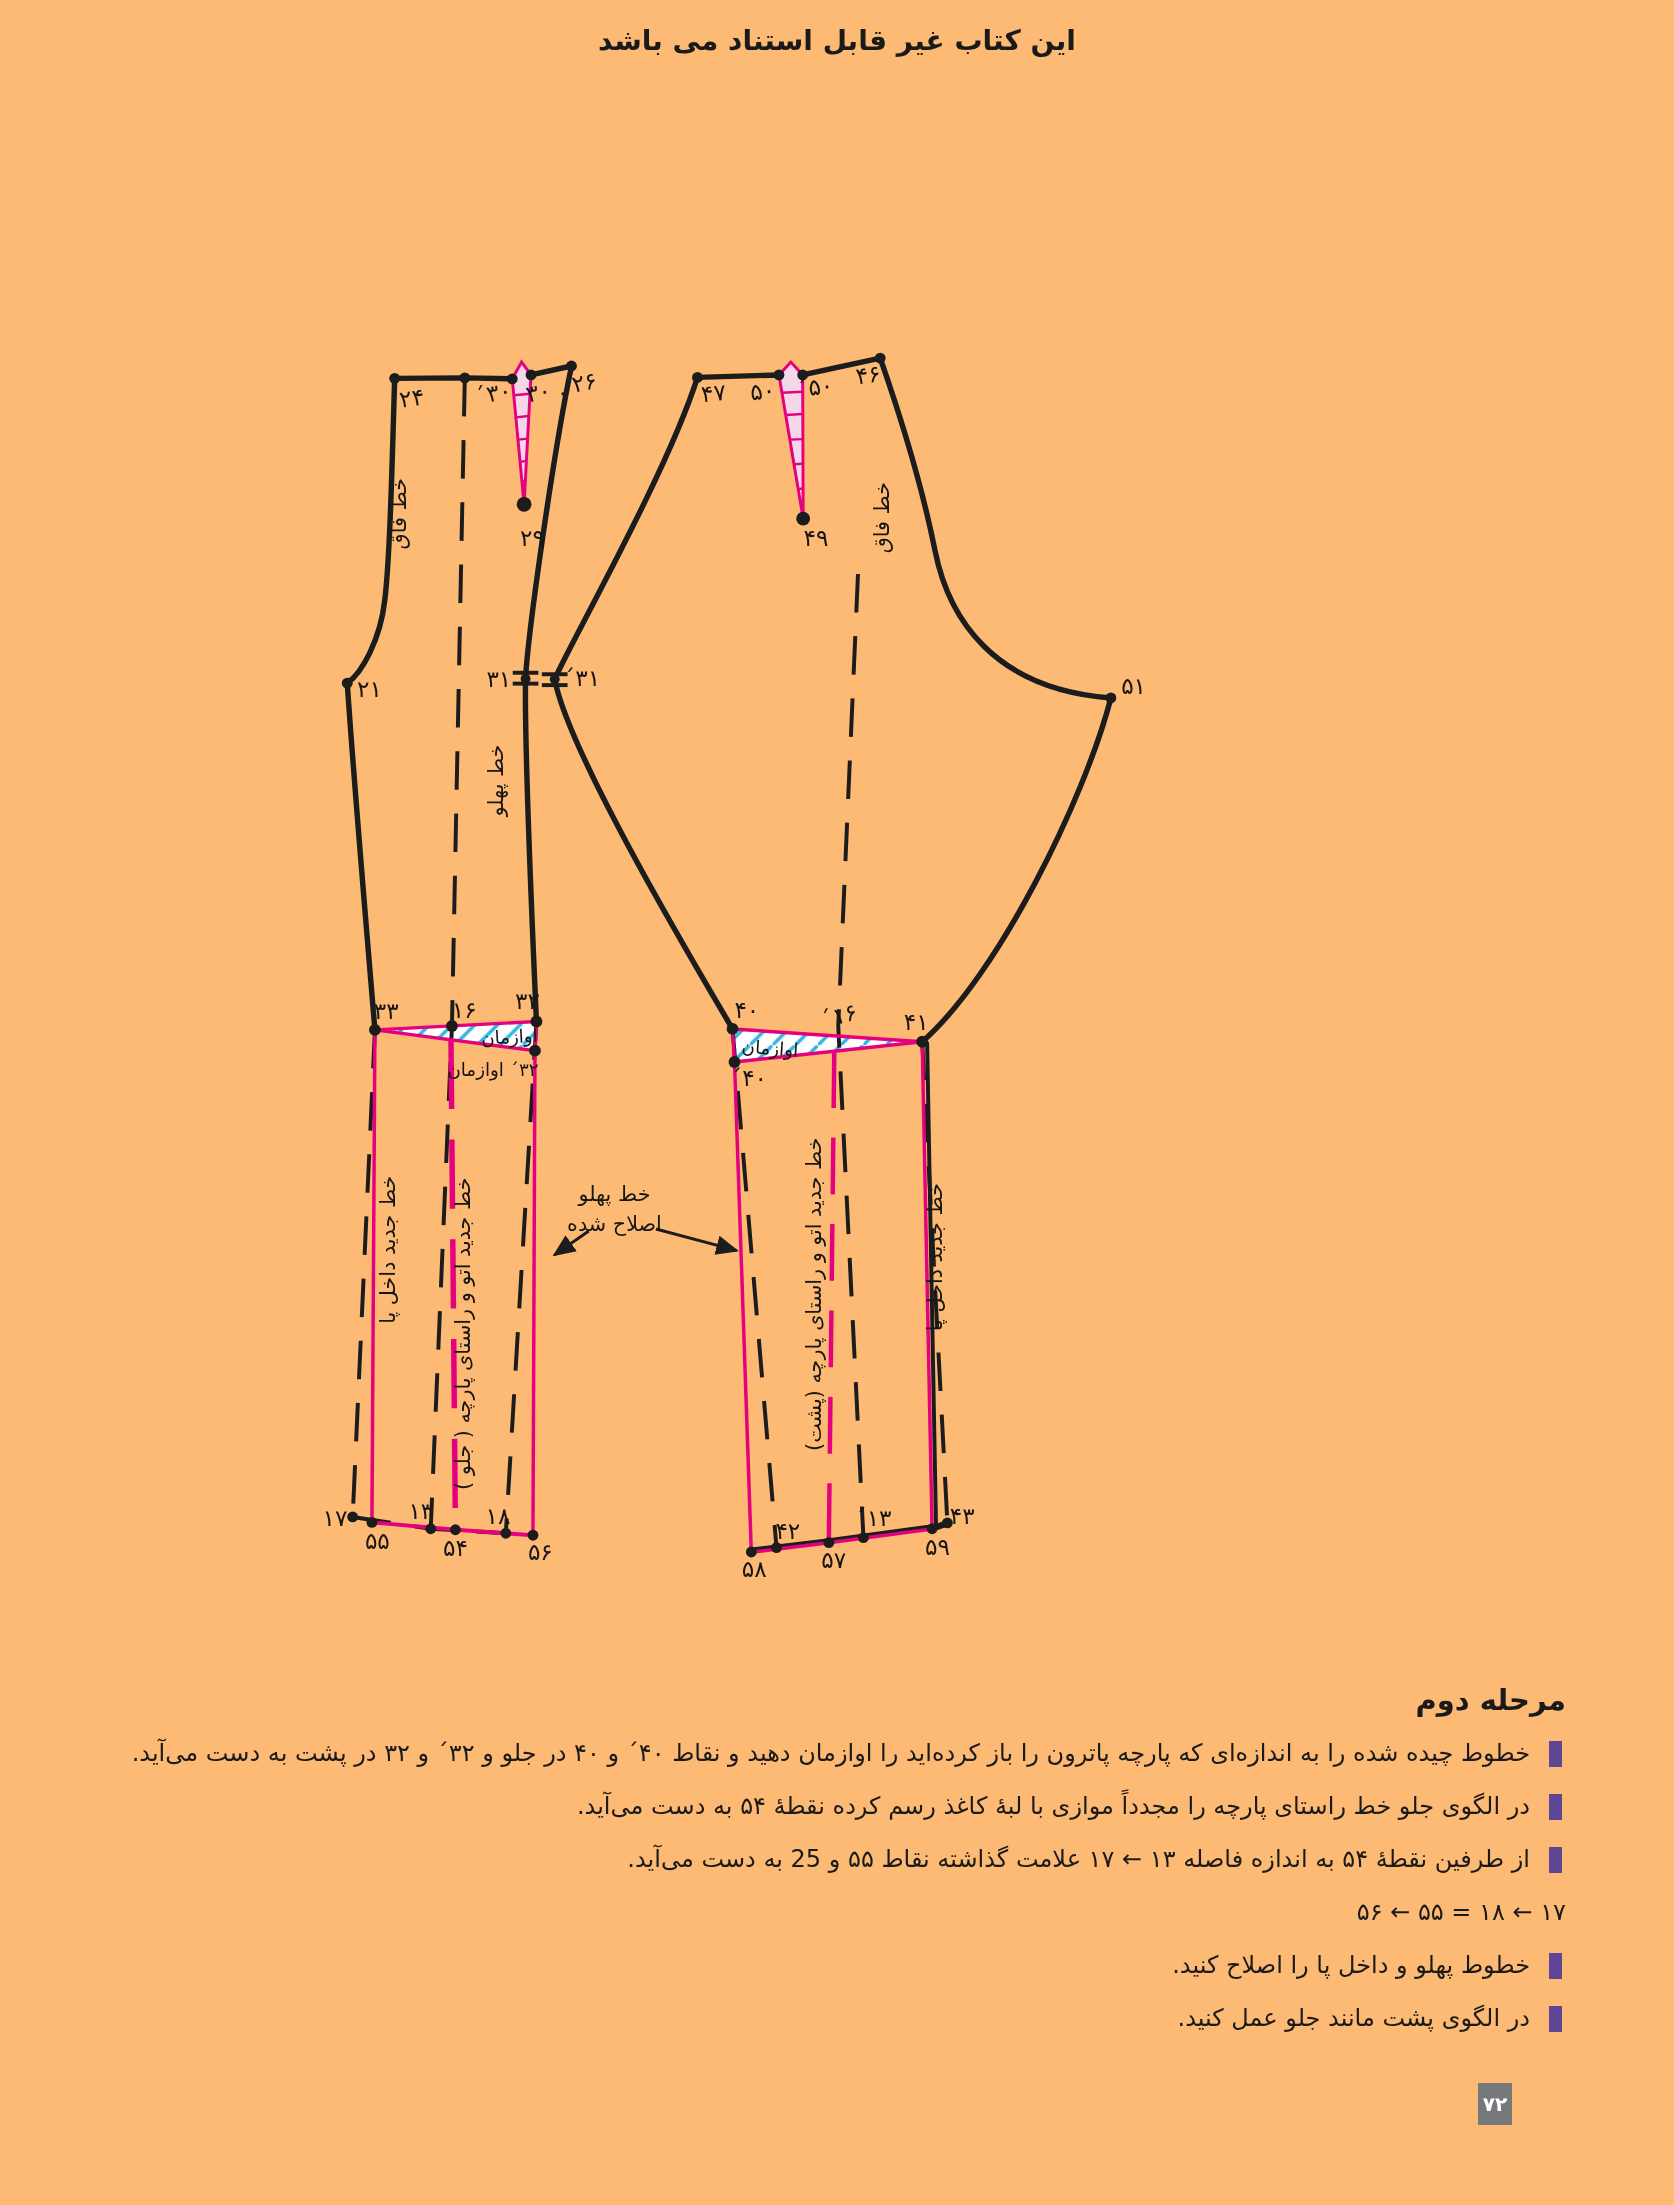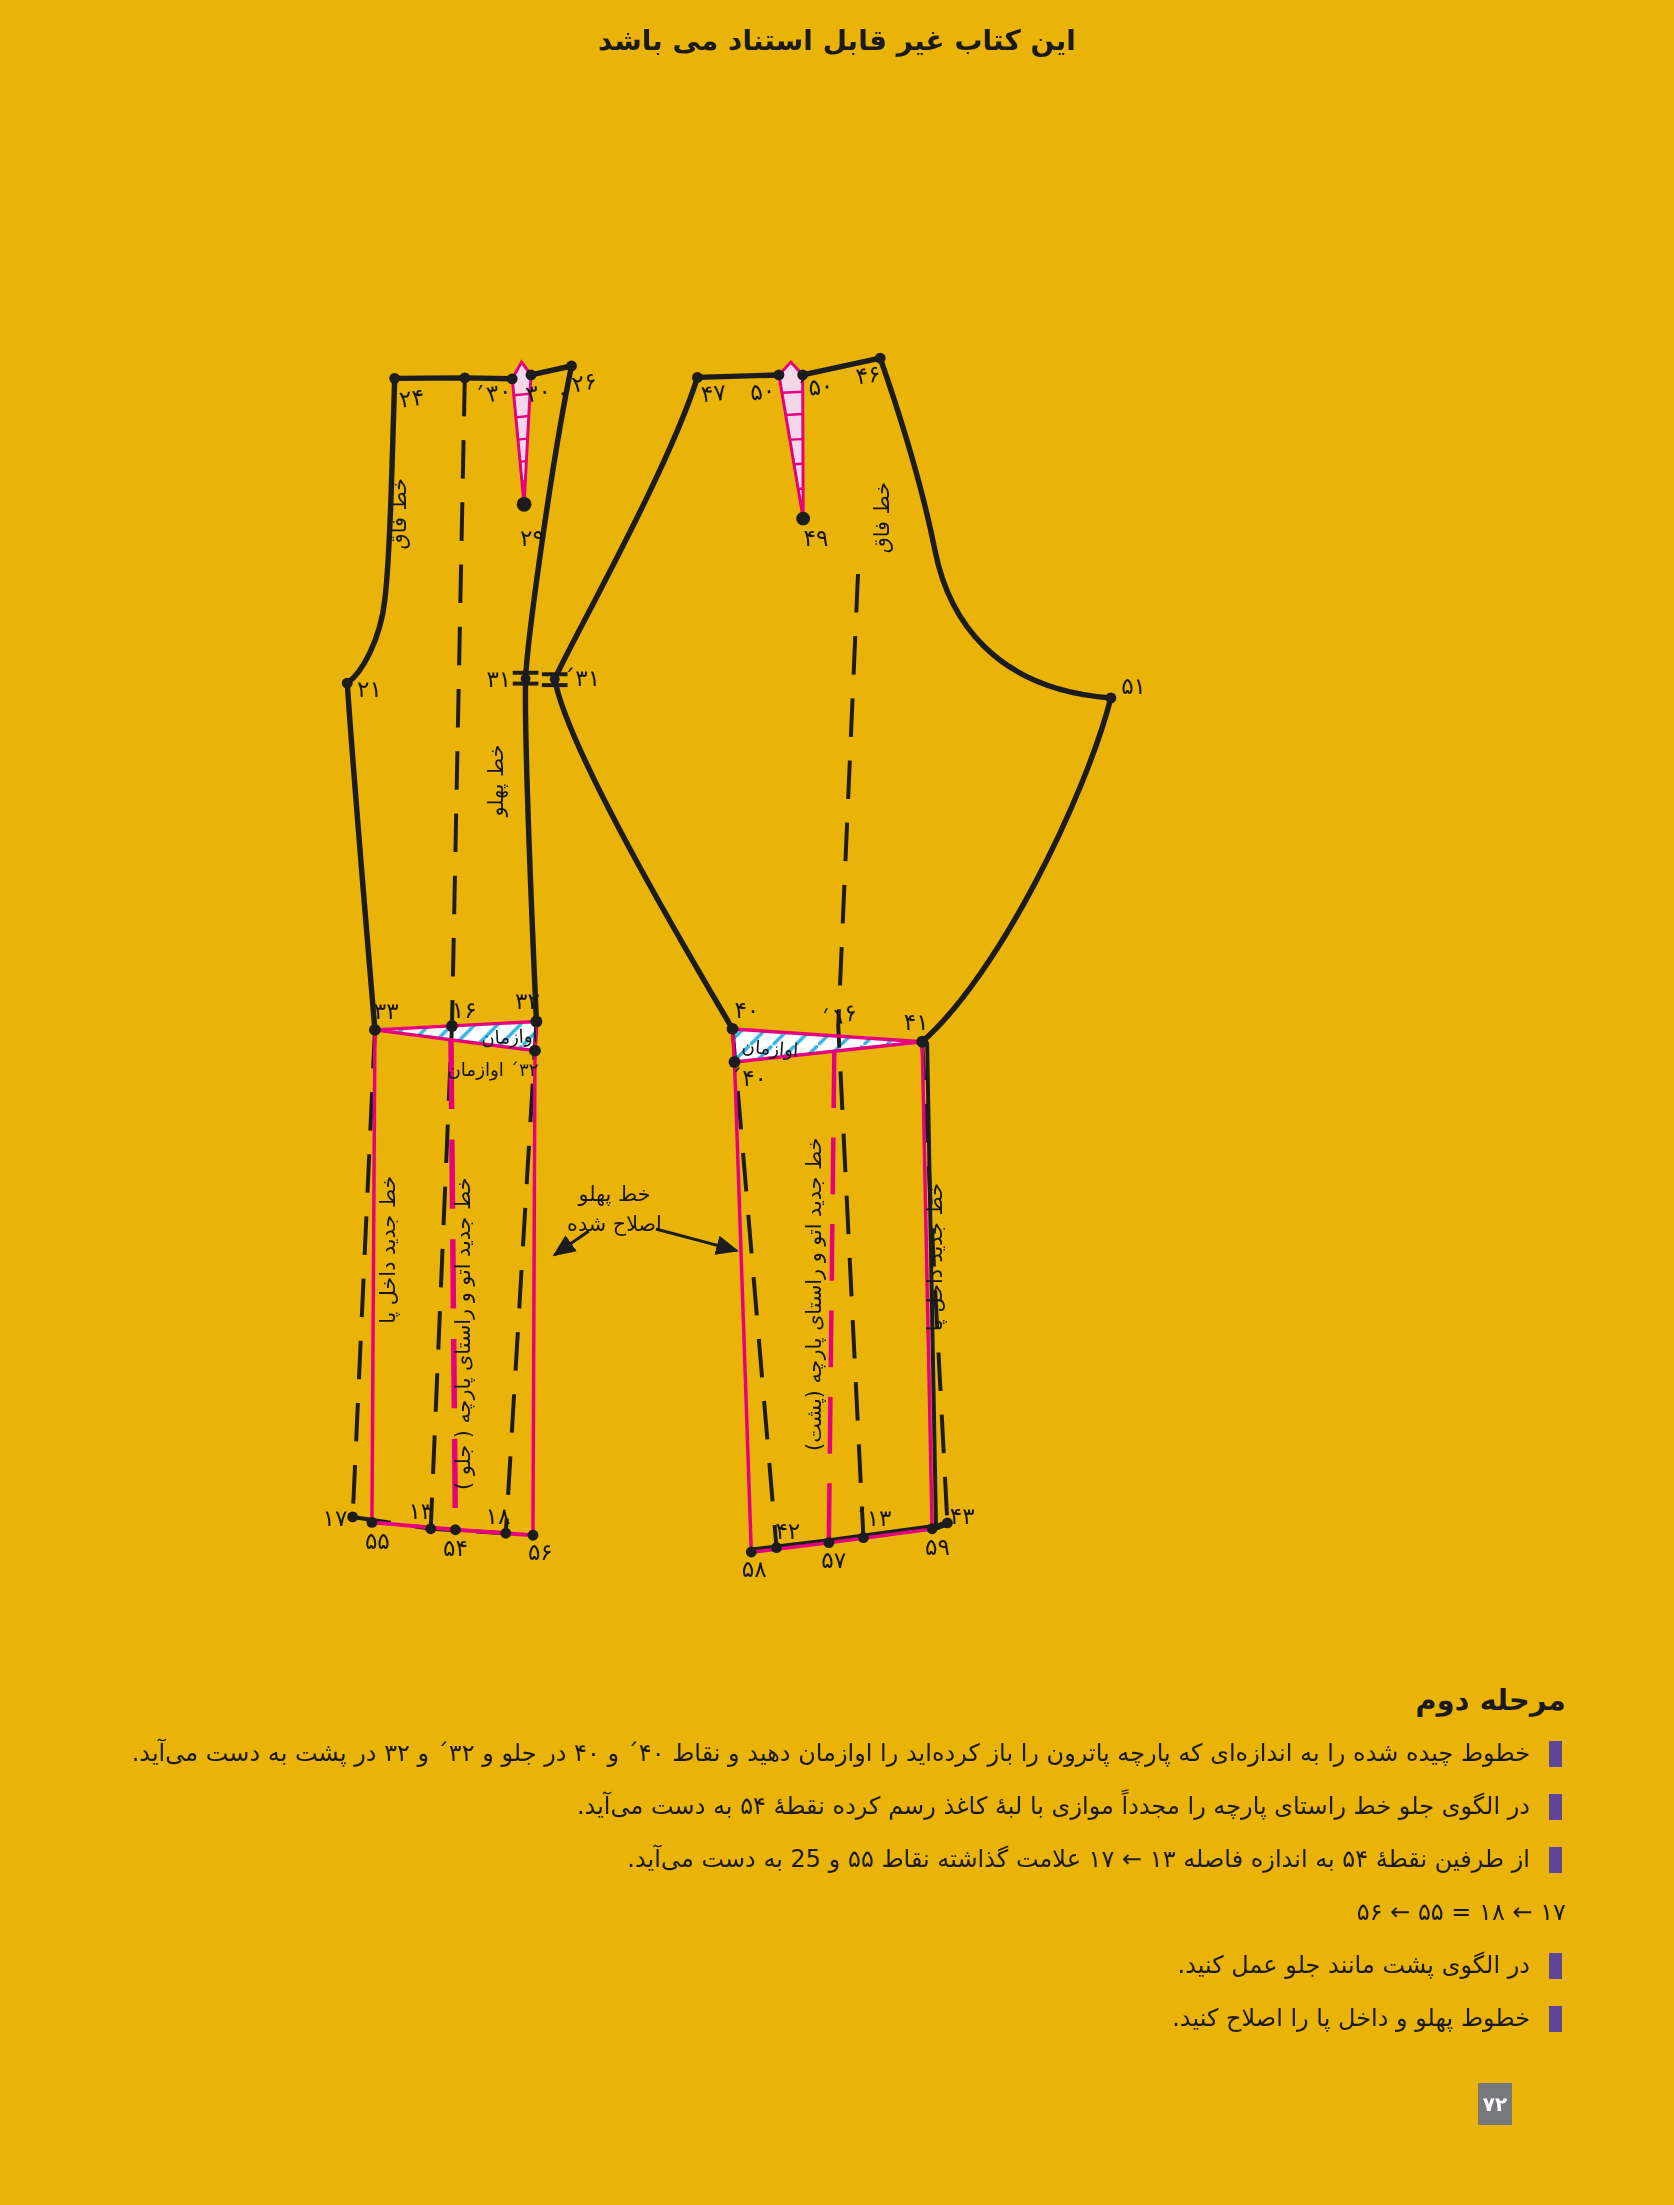--- a/index.html
+++ b/index.html
@@ -1,17 +1,17 @@
 <!DOCTYPE html>
 <html lang="fa" style="font-size:8px"><head>
 <meta charset="utf-8">
 <style>
   html,body{margin:0;padding:0;background:#ffffff;}
   body{width:1674px;height:2205px;position:relative;font-family:"DejaVu Sans",sans-serif;color:#1a1a1a;}
-  .page{position:absolute;inset:0;background:#eab308;overflow:hidden;}
+  .page{position:absolute;inset:0;background:#fdba74;overflow:hidden;}
   .header{position:absolute;top:24px;left:0;width:100%;text-align:center;font-size:28px;font-weight:bold;direction:rtl;}
   svg.diagram{position:absolute;left:0;top:0;width:1674px;height:2205px;}
   svg text{font-family:"DejaVu Sans",sans-serif;fill:#161616;direction:rtl;}
   .pt{font-size:47px;}
   .vlbl{font-size:42px;}
   .small{font-size:37px;}
   .instructions{position:absolute;top:1674px;right:108px;left:116px;direction:rtl;font-size:24px;line-height:53px;text-align:right;}
   .stage-heading{font-weight:bold;font-size:29px;}
   .bullet{position:relative;padding-right:36px;margin:0;}
   .bullet.justify{text-align:justify;}
@@ -219,24 +219,24 @@
       <span class="sq"></span>
       <span>در الگوی جلو خط راستای پارچه را مجدداً موازی با لبهٔ کاغذ رسم کرده نقطهٔ ۵۴ به دست می‌آید.</span>
     </div>
     <div class="bullet">
       <span class="sq"></span>
       <span>از طرفین نقطهٔ ۵۴ به اندازه فاصله ۱۳ ← ۱۷ علامت گذاشته نقاط ۵۵ و 25 به دست می‌آید.</span>
     </div>
     <div class="formula">۱۷ ← ۱۸ = ۵۵ ← ۵۶</div>
     <div class="bullet">
       <span class="sq"></span>
+      <span>خطوط پهلو و داخل پا را اصلاح کنید.</span>
+    </div>
+    <div class="bullet">
+      <span class="sq"></span>
       <span>در الگوی پشت مانند جلو عمل کنید.</span>
     </div>
-    <div class="bullet">
-      <span class="sq"></span>
-      <span>خطوط پهلو و داخل پا را اصلاح کنید.</span>
-    </div>
   </div>
 
   <div class="page-badge">۷۲</div>
 
 </div>
 
 
 </body></html>

